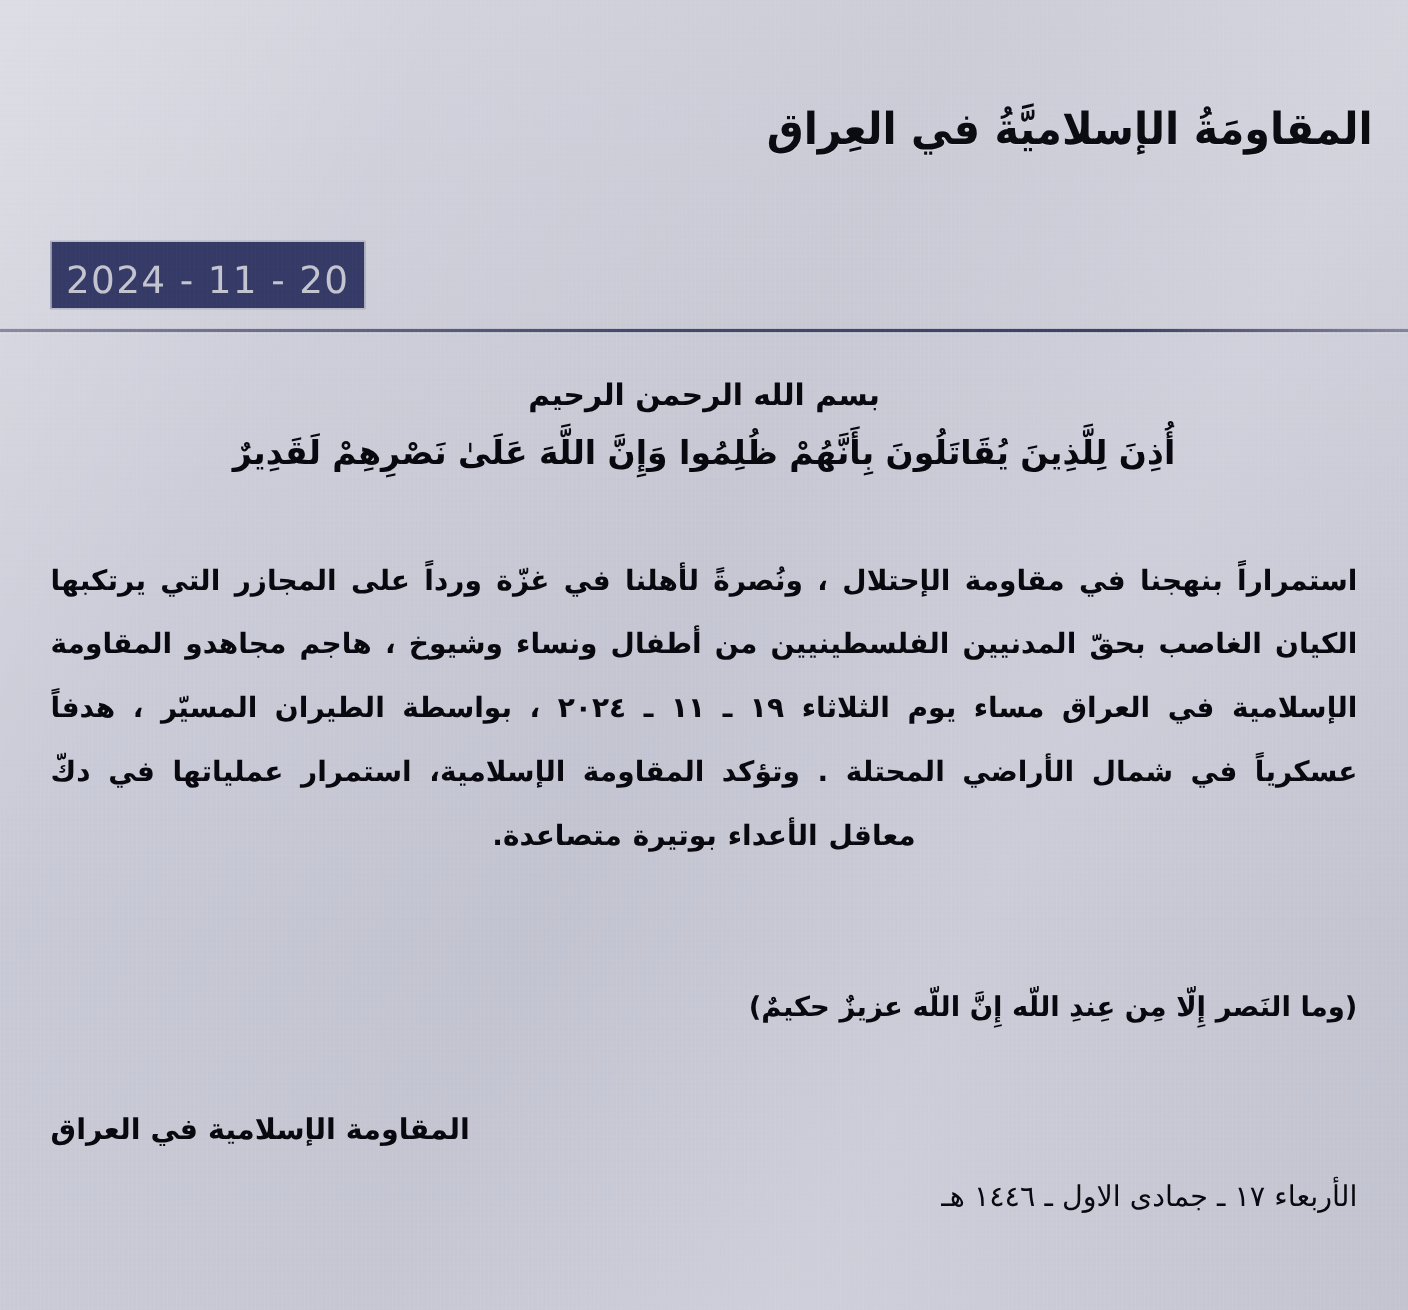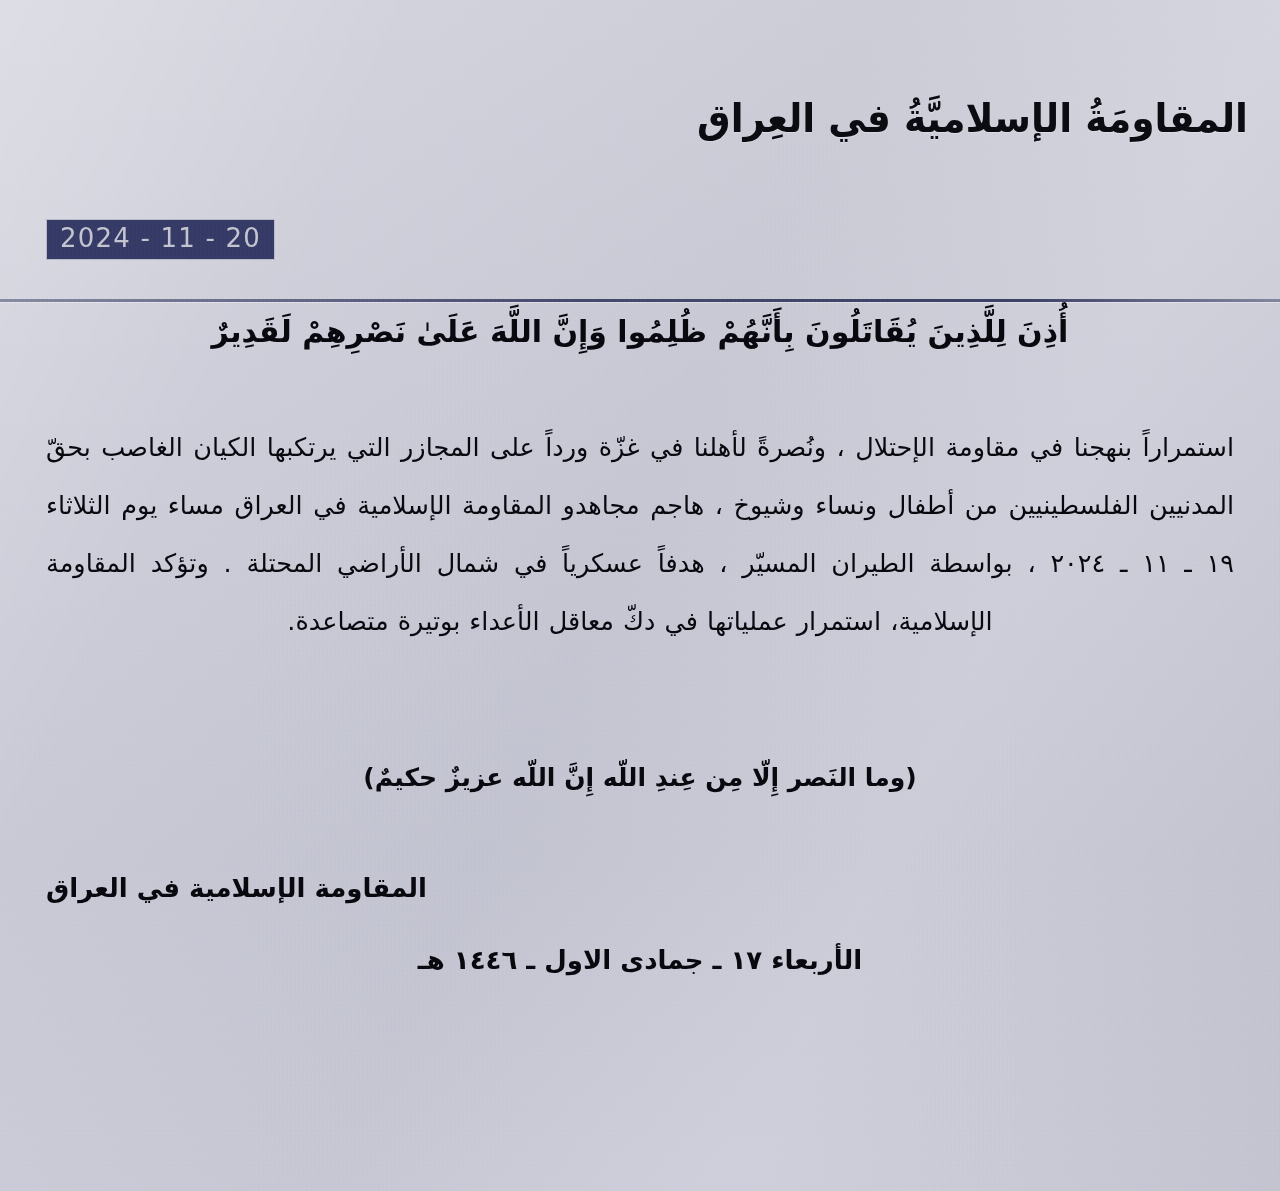--- a/index.html
+++ b/index.html
@@ -63,23 +63,23 @@
   }
 
   .date-badge {
     position: absolute;
     top: 219px;
     left: 46px;
     direction: ltr;
     background: #353a66;
     color: #c3c4cf;
     border: 1px solid #b9bac8;
-    padding: 5px 13px 8px 13px;
+    padding: 18px 13px 8px 13px;
     font-family: "DejaVu Sans", "Liberation Sans", sans-serif;
-    font-size: 26px;
+    font-size: 34px;
     font-weight: 400;
     letter-spacing: 1.2px;
     line-height: 1;
   }
 
   .divider {
     position: absolute;
     left: 0;
     right: 0;
     top: 299px;
@@ -111,69 +111,69 @@
     font-weight: 700;
     line-height: 1.6;
     letter-spacing: -0.2px;
   }
 
   .statement {
     margin-top: 62px;
     text-align: justify;
     text-align-last: center;
     font-size: 25.5px;
-    font-weight: 400;
+    font-weight: 700;
     line-height: 2.28;
     letter-spacing: -0.3px;
     word-spacing: 1px;
   }
 
   .verse-bottom {
     margin-top: 108px;
-    text-align: center;
+    text-align: right;
     font-size: 25px;
     font-weight: 700;
     line-height: 1.5;
     letter-spacing: -0.3px;
   }
 
   .signature {
     margin-top: 74px;
     text-align: left;
     font-size: 26px;
     font-weight: 700;
     line-height: 1.45;
     letter-spacing: -0.2px;
   }
 
   .hijri-date {
-    margin-top: 34px;
-    text-align: center;
+    margin-top: 24px;
     font-size: 26px;
-    font-weight: 700;
+    font-weight: 400;
     line-height: 1.45;
     letter-spacing: -0.2px;
   }
 </style>
 </head>
 <body>
 
 <div class="poster">
 
   <div class="header">
 
     <div class="logo">المقاومَةُ الإسلاميَّةُ في العِراق</div>
 
     <div class="date-badge">2024 - 11 - 20</div>
 
     <div class="divider"></div>
   </div>
 
   <div class="content">
 
+    <div class="basmala">بسم الله الرحمن الرحيم</div>
 
     <div class="verse-top">أُذِنَ لِلَّذِينَ يُقَاتَلُونَ بِأَنَّهُمْ ظُلِمُوا وَإِنَّ اللَّهَ عَلَىٰ نَصْرِهِمْ لَقَدِيرٌ</div>
 
     <div class="statement">استمراراً بنهجنا في مقاومة الإحتلال ، ونُصرةً لأهلنا في غزّة ورداً على المجازر التي يرتكبها الكيان الغاصب بحقّ المدنيين الفلسطينيين من أطفال ونساء وشيوخ ، هاجم مجاهدو المقاومة الإسلامية في العراق مساء يوم الثلاثاء ١٩ ـ ١١ ـ ٢٠٢٤ ، بواسطة الطيران المسيّر ، هدفاً عسكرياً في شمال الأراضي المحتلة . وتؤكد المقاومة الإسلامية، استمرار عملياتها في دكّ معاقل الأعداء بوتيرة متصاعدة.</div>
 
     <div class="verse-bottom">(وما النَصر إِلّا مِن عِندِ اللّه  إِنَّ اللّه عزيزٌ حكيمٌ)</div>
 
     <div class="signature">المقاومة الإسلامية في العراق</div>
 
     <div class="hijri-date">الأربعاء ١٧ ـ جمادى الاول ـ ١٤٤٦ هـ</div>

